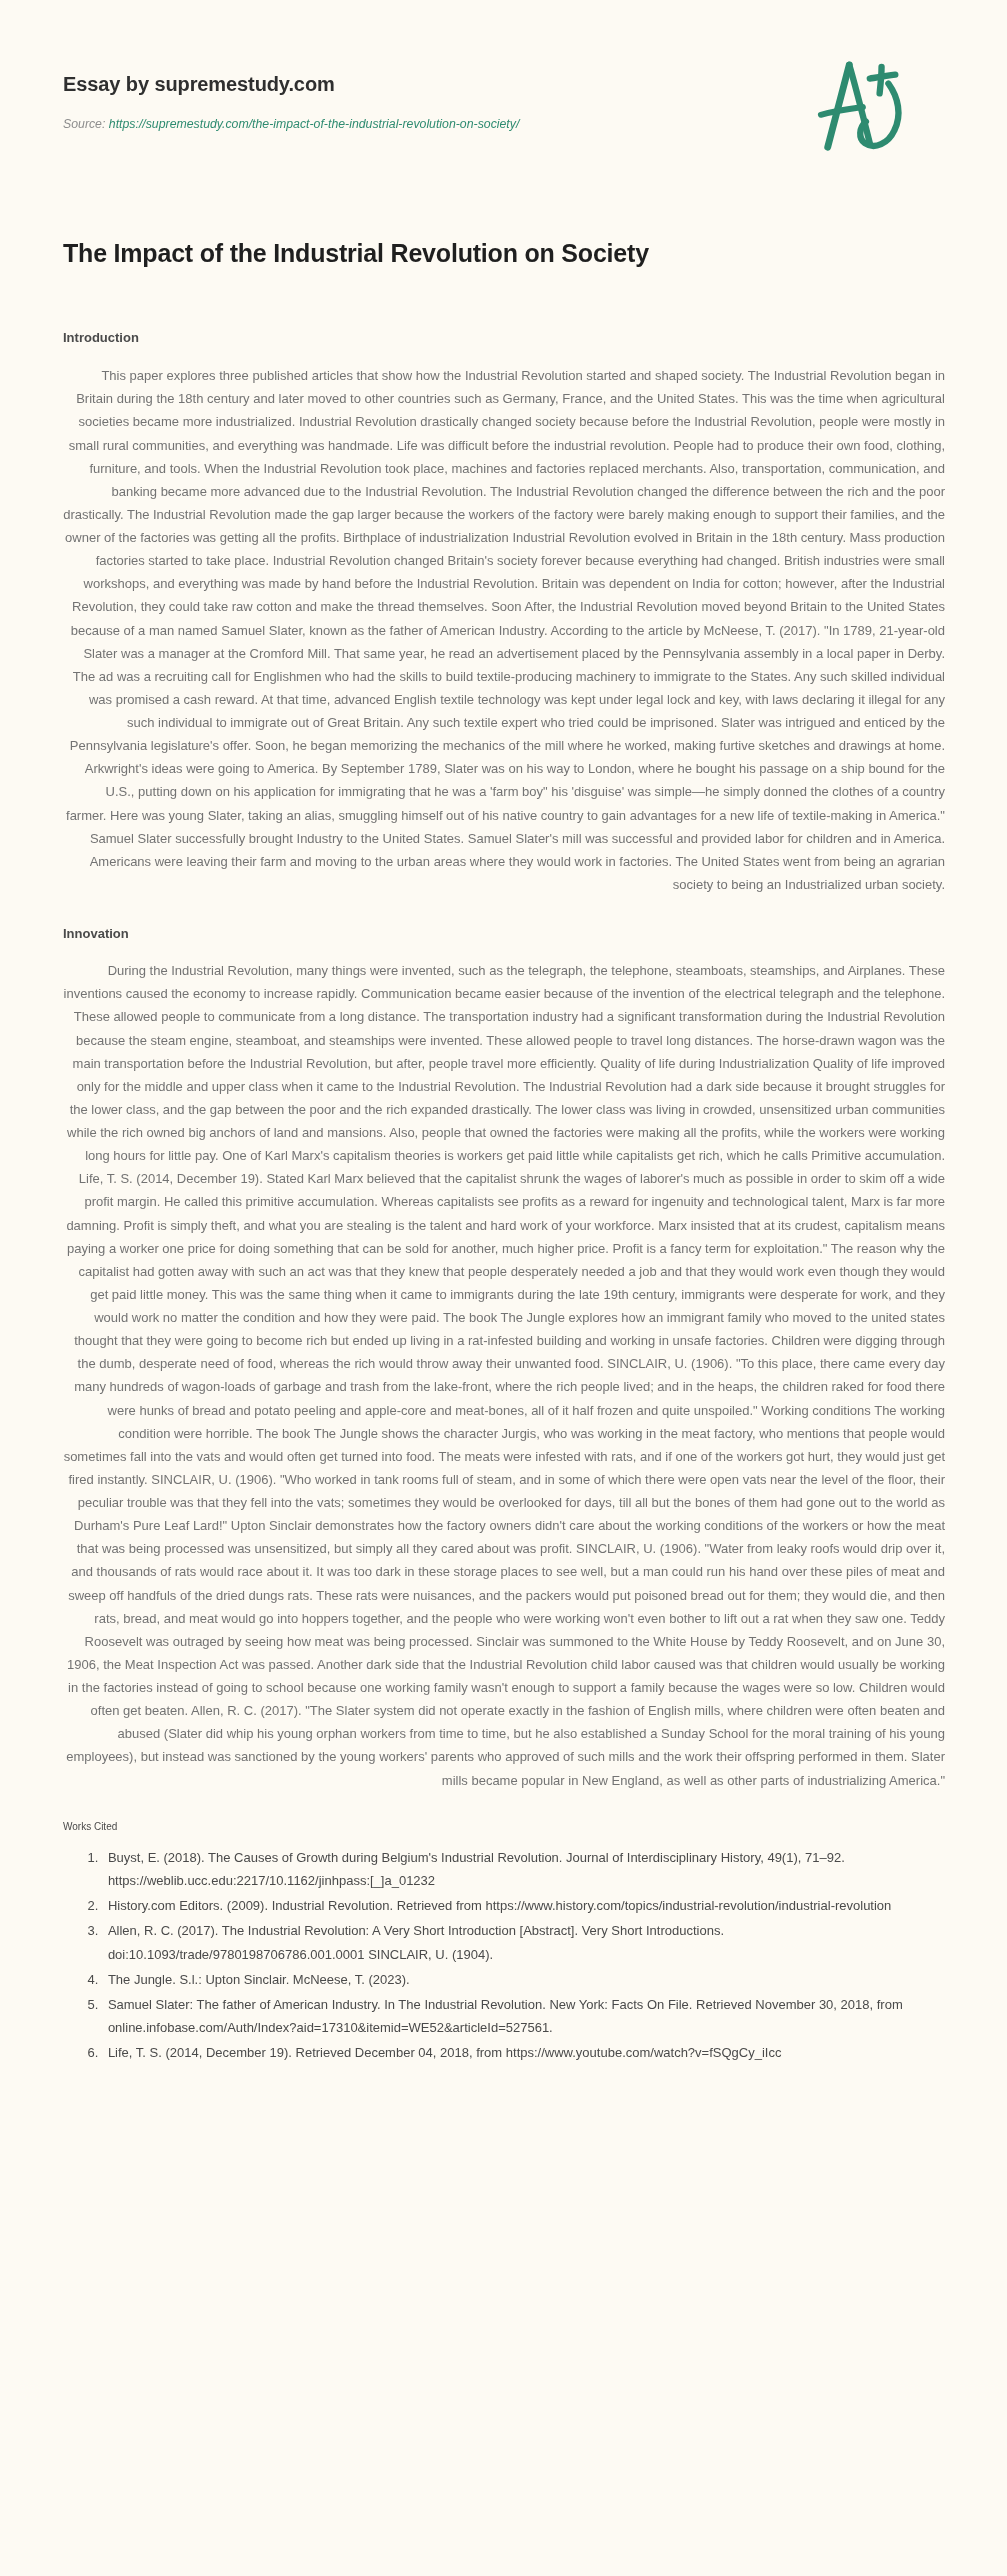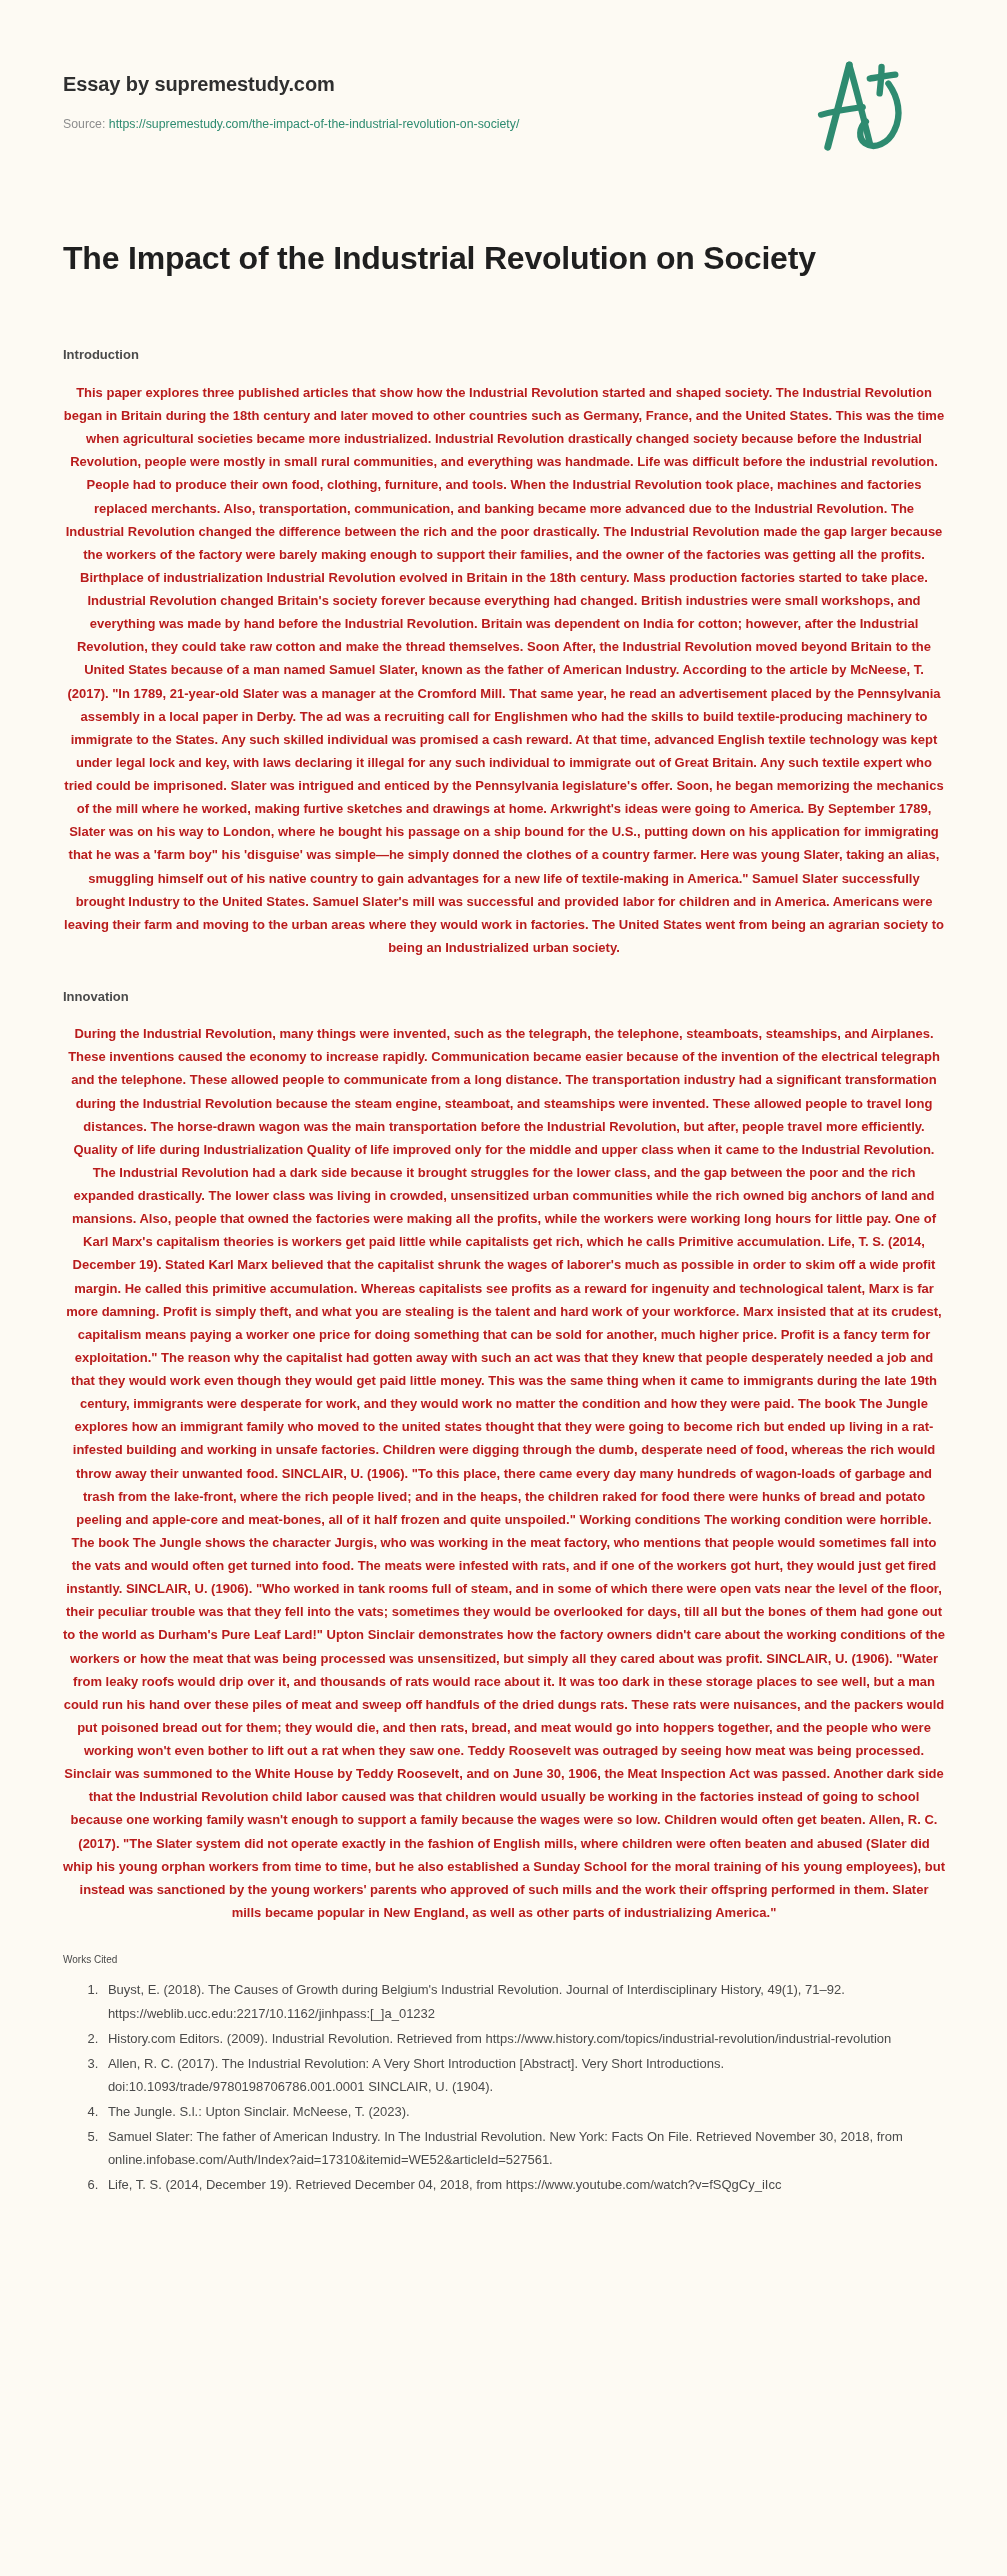--- a/index.html
+++ b/index.html
@@ -41,64 +41,64 @@
     font-weight: bold;
     color: #2f2f2f;
     letter-spacing: -0.1px;
     margin: 0 0 21.6px 0;
     font-stretch: condensed;
   }
   .source-line {
     font-size: 12.3px;
     color: #8d8d8d;
     white-space: nowrap;
+    font-style: italic;
   }
   .source-label {
     color: #8d8d8d;
   }
   .source-url {
     color: #2e8b70;
     text-decoration: none;
   }
   .logo {
     width: 94px;
     height: 108px;
     margin-right: 37px;
     margin-top: -5.9px;
     flex: none;
   }
 
   
   .doc-title {
-    margin: 77px 63px 12px 63px;
-    font-size: 32px;
+    margin: 77px 63px 4px 63px;
+    font-size: 25px;
     font-weight: bold;
     color: #1f1f1f;
     line-height: 1.25;
     letter-spacing: -0.2px;
   }
 
   
   .content {
     margin: 0 63px;
     padding-top: 27.6px;
   }
   .section-heading {
     font-size: 13px;
     color: #4a4a4a;
     margin: 29.5px 0 18.7px 0;
     font-weight: bold;
   }
   .para {
     font-size: 13px;
     line-height: 1.78;
-    color: #b91c1c;
-    text-align: center;
+    color: #737373;
+    text-align: right;
     margin: 0 0 18.7px 0;
-    font-weight: bold;
   }
 
   
   .works-heading {
     font-size: 10px;
     color: #4a4a4a;
     margin: 29.5px 0 13.8px 0;
     font-weight: normal;
   }
   ol.works-list {

